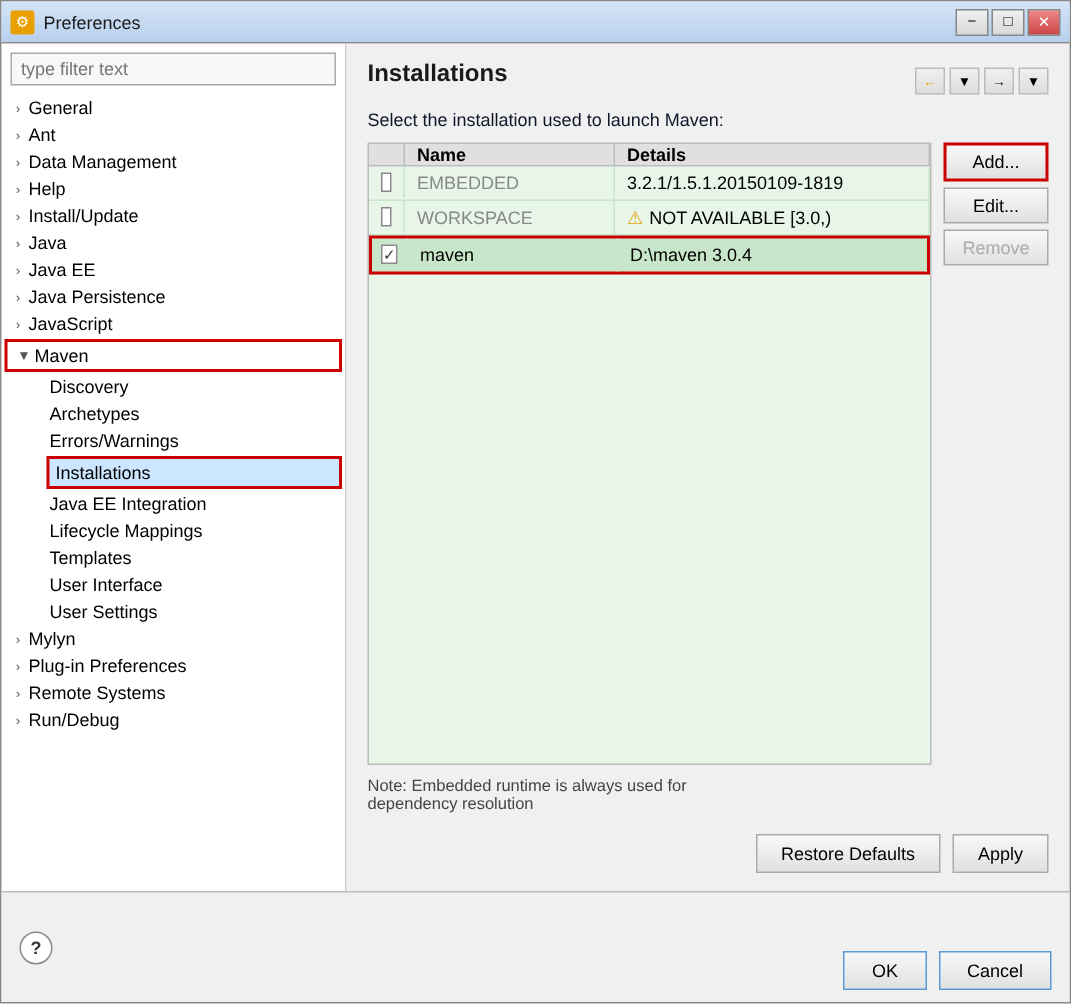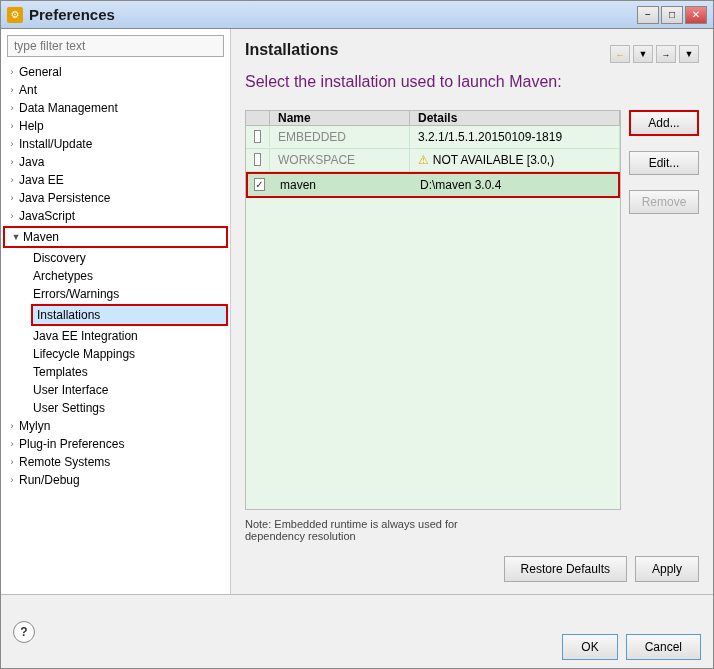--- a/index.html
+++ b/index.html
@@ -39,22 +39,22 @@
       border-radius: 2px;
       display: flex;
       align-items: center;
       justify-content: center;
       font-size: 10px;
       color: white;
       flex-shrink: 0;
     }
     .title-bar-text {
       flex: 1;
-      font-size: 15px;
-      font-weight: bold;
+      font-size: 12px;
+      font-weight: normal;
       color: #1a1a1a;
     }
     .title-bar-buttons {
       display: flex;
       gap: 2px;
     }
     .title-btn {
       width: 22px;
       height: 18px;
       border: 1px solid #888;
@@ -131,23 +131,23 @@
       padding: 12px 14px;
       background: #f0f0f0;
     }
     .panel-title {
       font-size: 16px;
       font-weight: bold;
       color: #1a1a1a;
       margin-bottom: 8px;
     }
     .panel-subtitle {
-      font-size: 16px;
-      color: #701a75;
-      margin-bottom: 19px;
+      font-size: 12px;
+      color: #0f172a;
+      margin-bottom: 8px;
     }
     .installations-area {
       display: flex;
       gap: 8px;
       flex: 1;
     }
     .table-container {
       flex: 1;
       border: 1px solid #bbb;
       background: #e8f5e9;
@@ -209,21 +209,21 @@
       font-size: 10px;
       color: #333;
     }
     .warning-icon {
       color: #e8a000;
       margin-right: 4px;
     }
     .side-buttons {
       display: flex;
       flex-direction: column;
-      gap: 15px;
+      gap: 4px;
       min-width: 70px;
     }
     .side-btn {
       padding: 4px 10px;
       border: 1px solid #aaa;
       background: linear-gradient(to bottom, #f8f8f8, #e0e0e0);
       cursor: pointer;
       font-size: 12px;
       text-align: center;
     }

